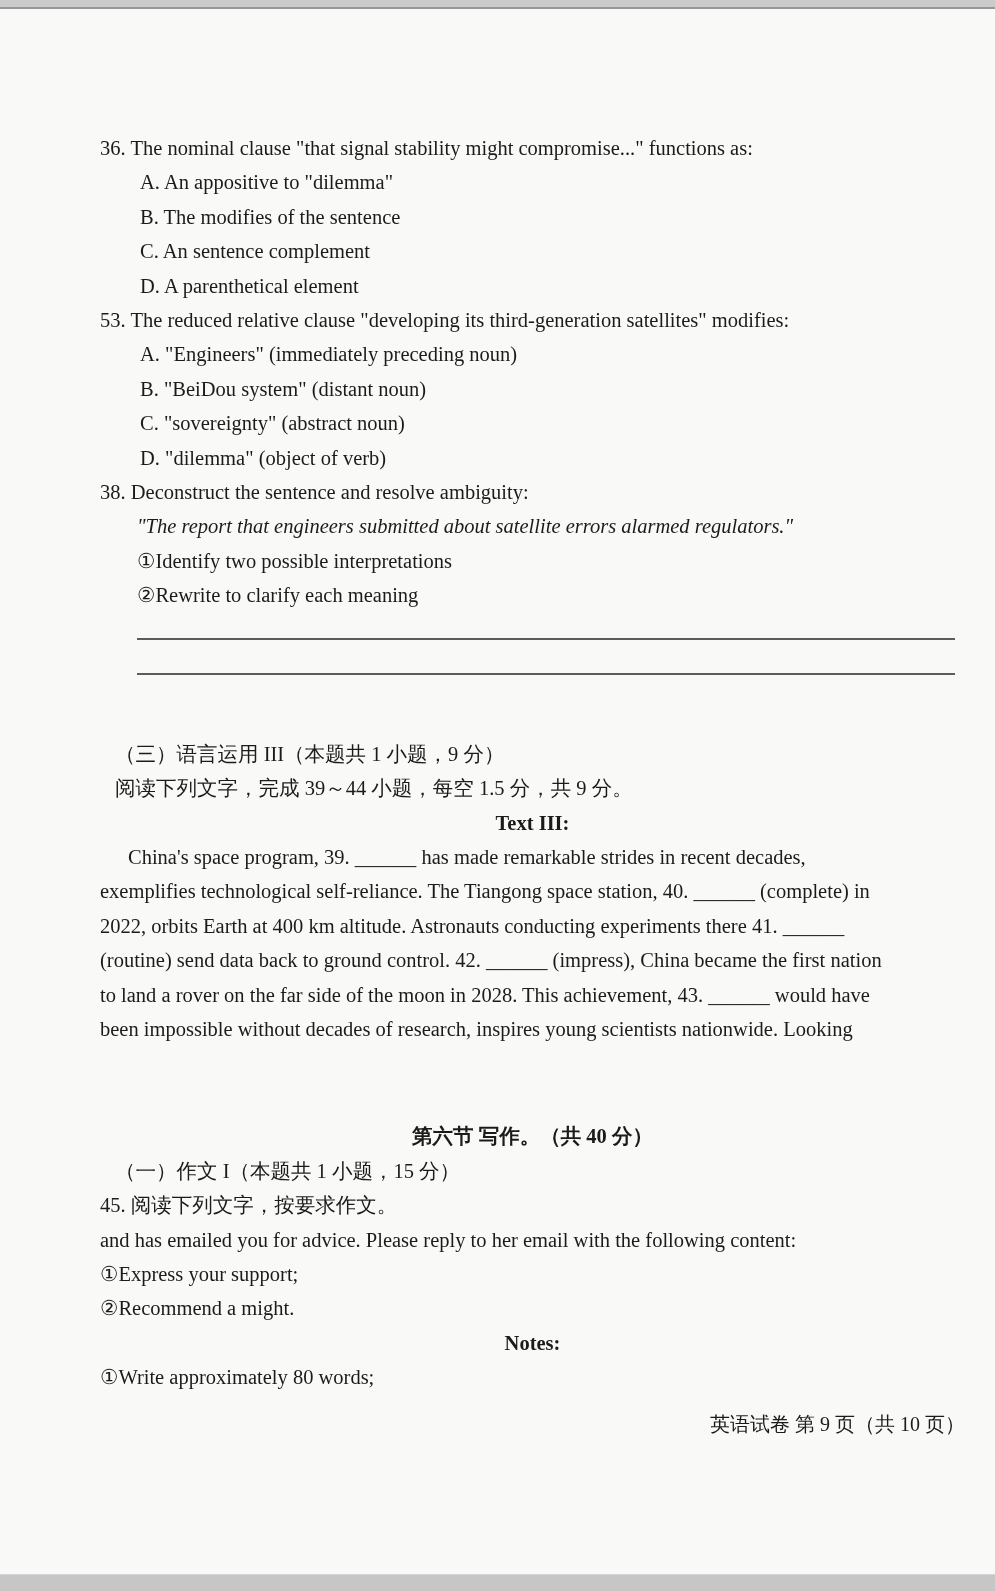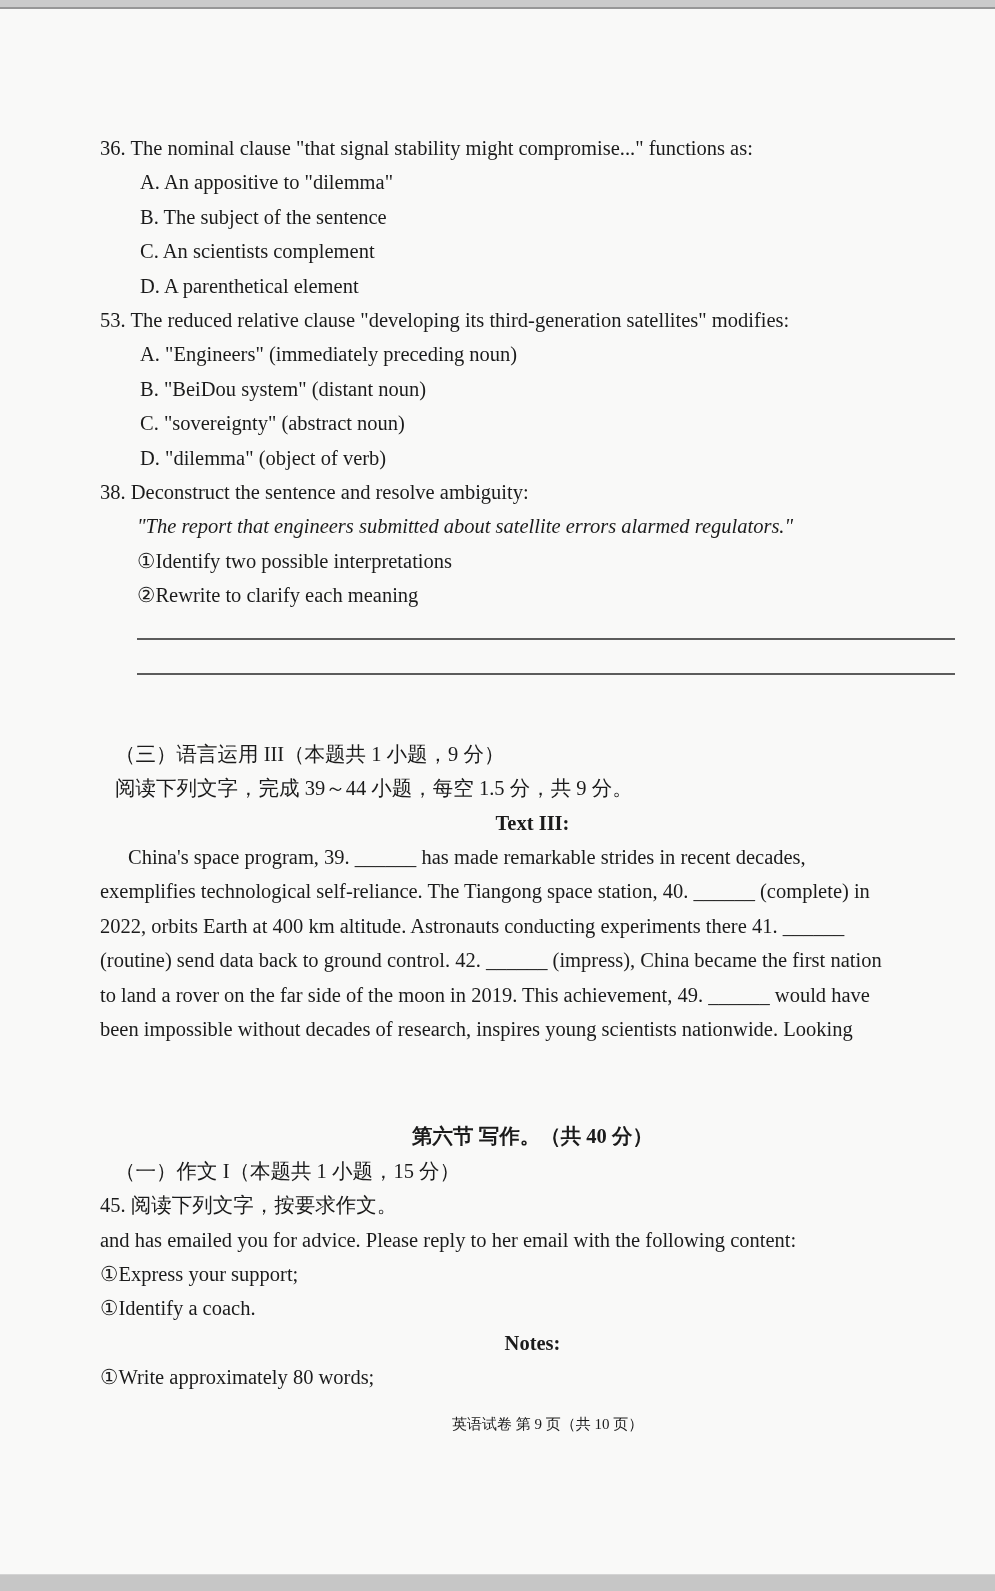--- a/index.html
+++ b/index.html
@@ -49,40 +49,40 @@
   .blank-rule.first { margin-top: 25px; }
   .blank-rule.second { margin-top: 33px; }
   .block-section3 { margin-top: 62px; }
   .cn-indent { padding-left: 15px; }
   .bold { font-weight: bold; text-align: center; }
   .passage-first { padding-left: 28px; }
   .block-writing { margin-top: 73px; }
   .prompt-first { padding-left: 27px; }
   .footer {
     margin-top: 14px;
-    text-align: center;
-    font-size: 15px;
+    text-align: right;
+    font-size: 20px;
     line-height: 30px;
     padding-left: 30px;
     white-space: nowrap;
   }
 </style>
 </head>
 <body>
 
 <div class="page">
   <div class="top-bar"></div>
 
   <div class="content">
 
     <div class="block-q36">
       <div class="ln">36. The nominal clause "that signal stability might compromise..." functions as:</div>
       <div class="ln opt">A. An appositive to "dilemma"</div>
-      <div class="ln opt">B. The subject of the sentence</div>
-      <div class="ln opt">C. An scientists complement</div>
+      <div class="ln opt">B. The modifies of the sentence</div>
+      <div class="ln opt">C. An sentence complement</div>
       <div class="ln opt">D. A parenthetical element</div>
     </div>
 
     <div>
       <div class="ln">53. The reduced relative clause "developing its third-generation satellites" modifies:</div>
       <div class="ln opt">A. "Engineers" (immediately preceding noun)</div>
       <div class="ln opt">B. "BeiDou system" (distant noun)</div>
       <div class="ln opt">C. "sovereignty" (abstract noun)</div>
       <div class="ln opt">D. "dilemma" (object of verb)</div>
     </div>
@@ -98,31 +98,31 @@
     <div class="blank-rule second"></div>
 
     <div class="block-section3">
       <div class="ln cn-indent">（三）语言运用 III（本题共 1 小题，9 分）</div>
       <div class="ln cn-indent">阅读下列文字，完成 39～44 小题，每空 1.5 分，共 9 分。</div>
       <div class="ln bold">Text III:</div>
       <div class="ln passage-first">China's space program, 39. ______ has made remarkable strides in recent decades,</div>
       <div class="ln">exemplifies technological self-reliance. The Tiangong space station, 40. ______ (complete) in</div>
       <div class="ln">2022, orbits Earth at 400 km altitude. Astronauts conducting experiments there 41. ______</div>
       <div class="ln">(routine) send data back to ground control. 42. ______ (impress), China became the first nation</div>
-      <div class="ln">to land a rover on the far side of the moon in 2019. This achievement, 49. ______ would have</div>
+      <div class="ln">to land a rover on the far side of the moon in 2028. This achievement, 43. ______ would have</div>
       <div class="ln">been impossible without decades of research, inspires young scientists nationwide. Looking</div>
     </div>
 
     <div class="block-writing">
       <div class="ln bold">第六节 写作。（共 40 分）</div>
       <div class="ln cn-indent">（一）作文 I（本题共 1 小题，15 分）</div>
       <div class="ln">45. 阅读下列文字，按要求作文。</div>
       <div class="ln">and has emailed you for advice. Please reply to her email with the following content:</div>
       <div class="ln">①Express your support;</div>
-      <div class="ln">①Identify a coach.</div>
+      <div class="ln">②Recommend a might.</div>
       <div class="ln bold">Notes:</div>
       <div class="ln">①Write approximately 80 words;</div>
     </div>
 
     <div class="footer">英语试卷 第 9 页（共 10 页）</div>
 
   </div>
 
   <div class="bottom-bar"></div>
 </div>

